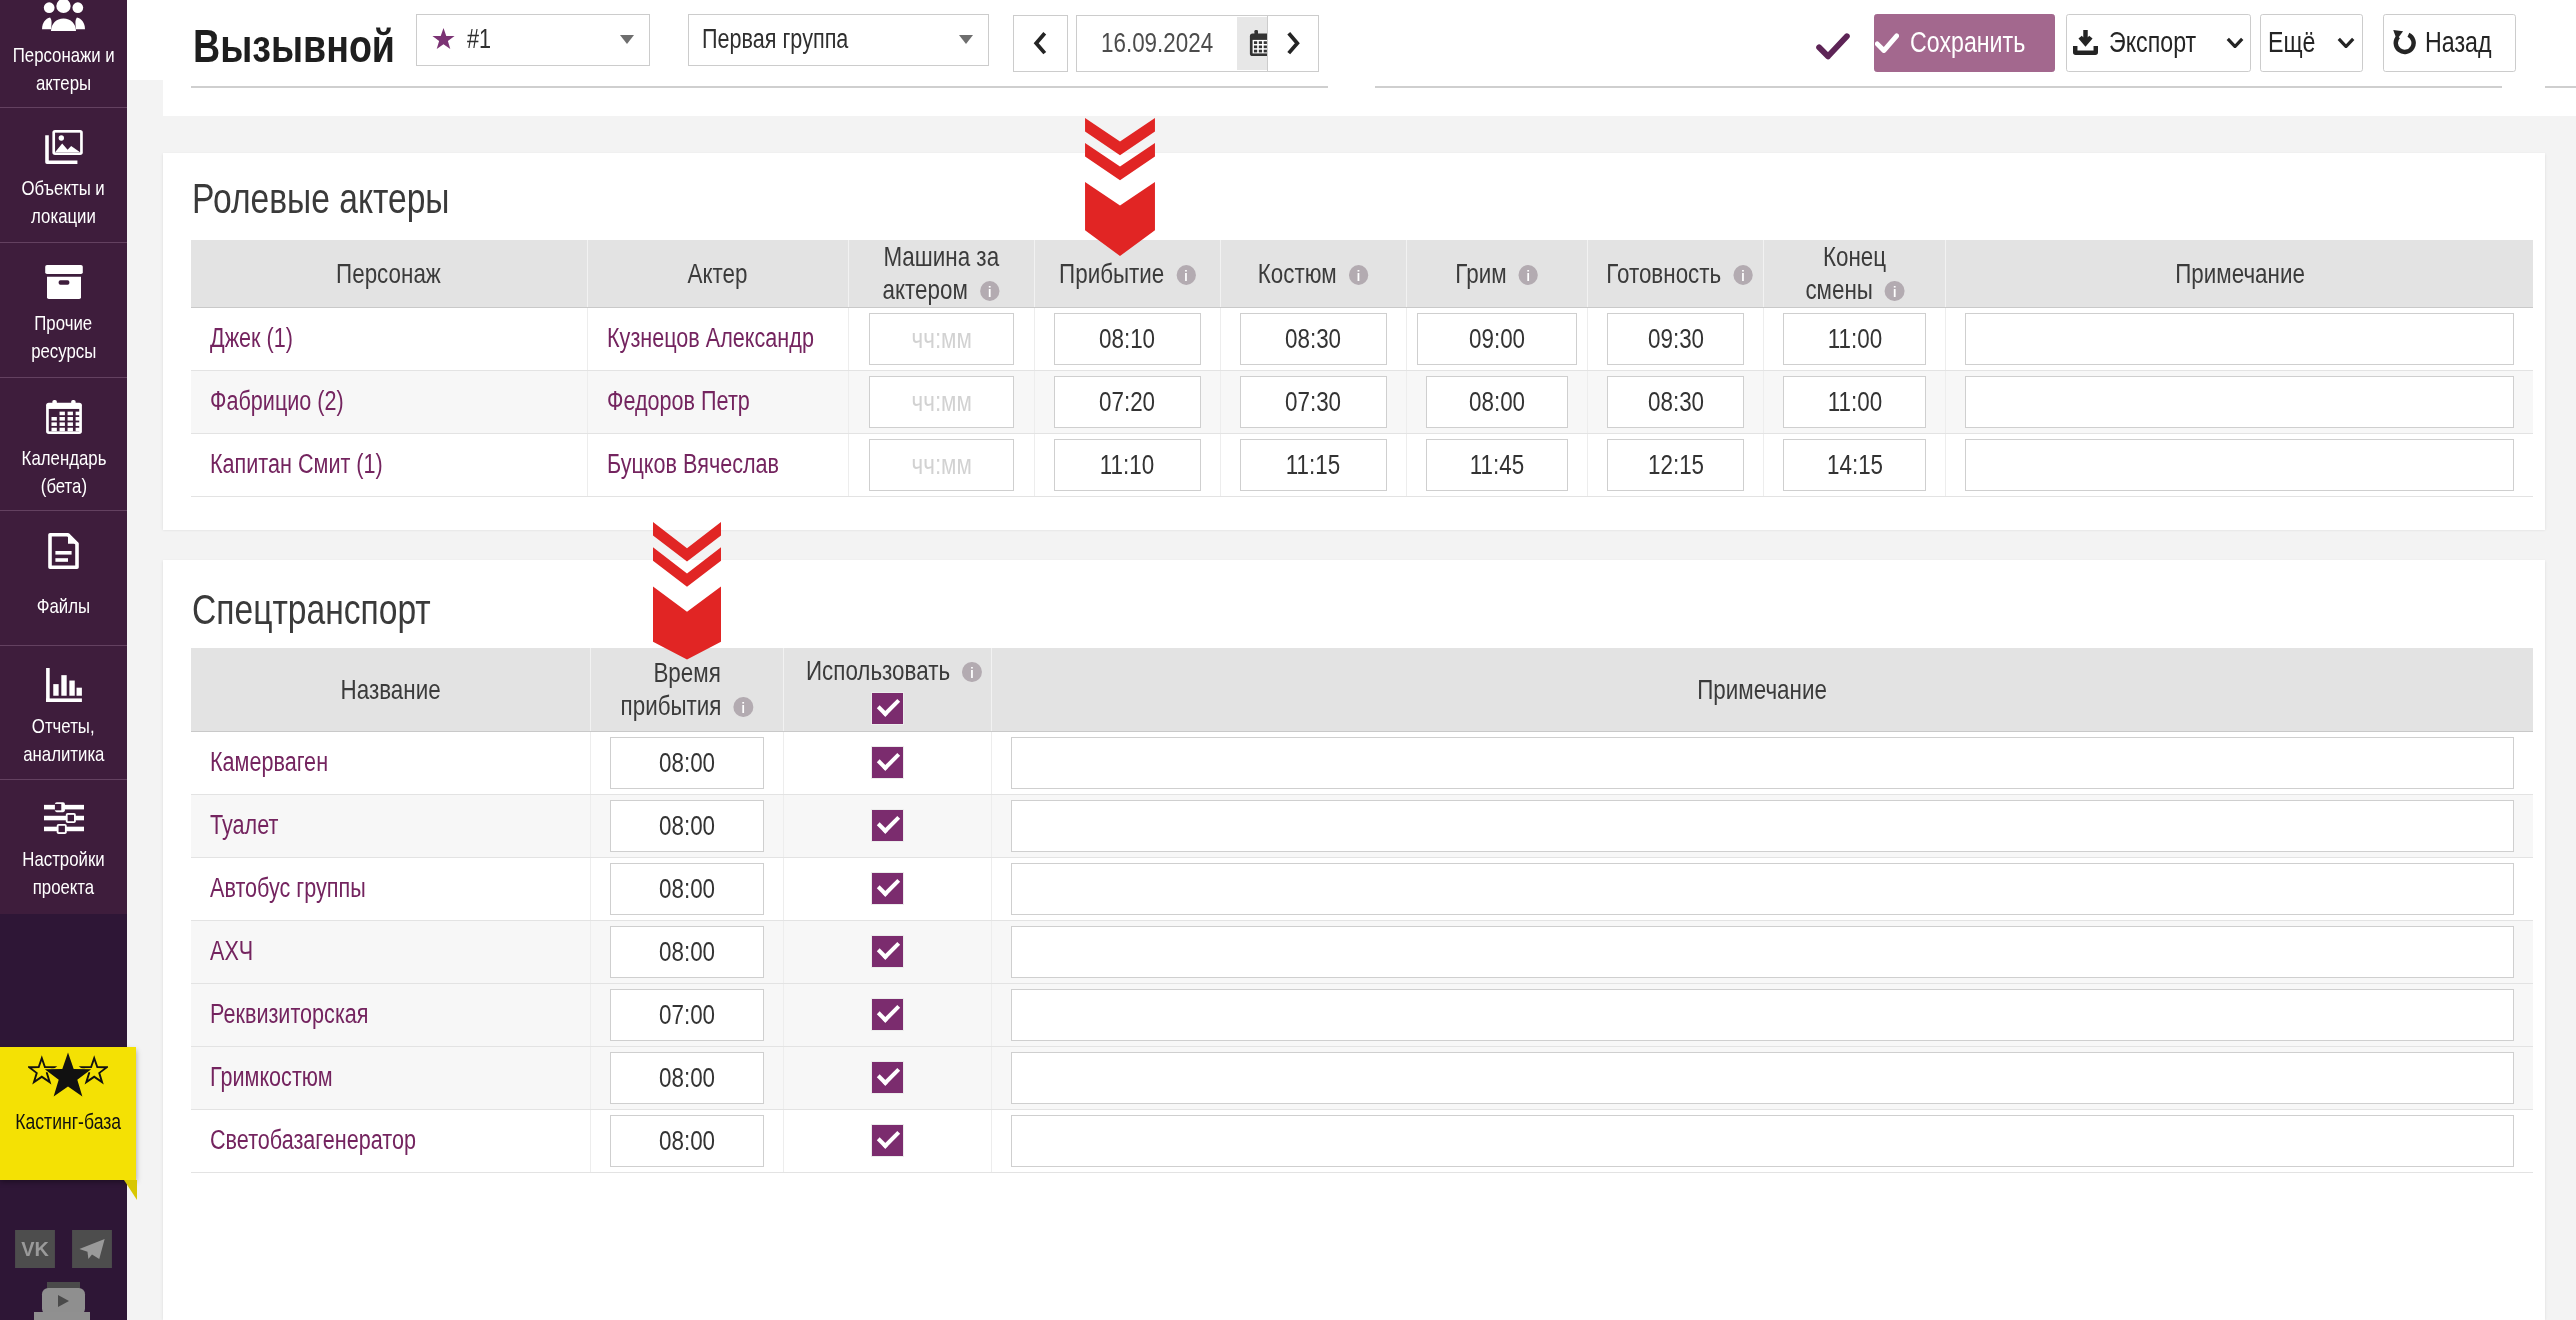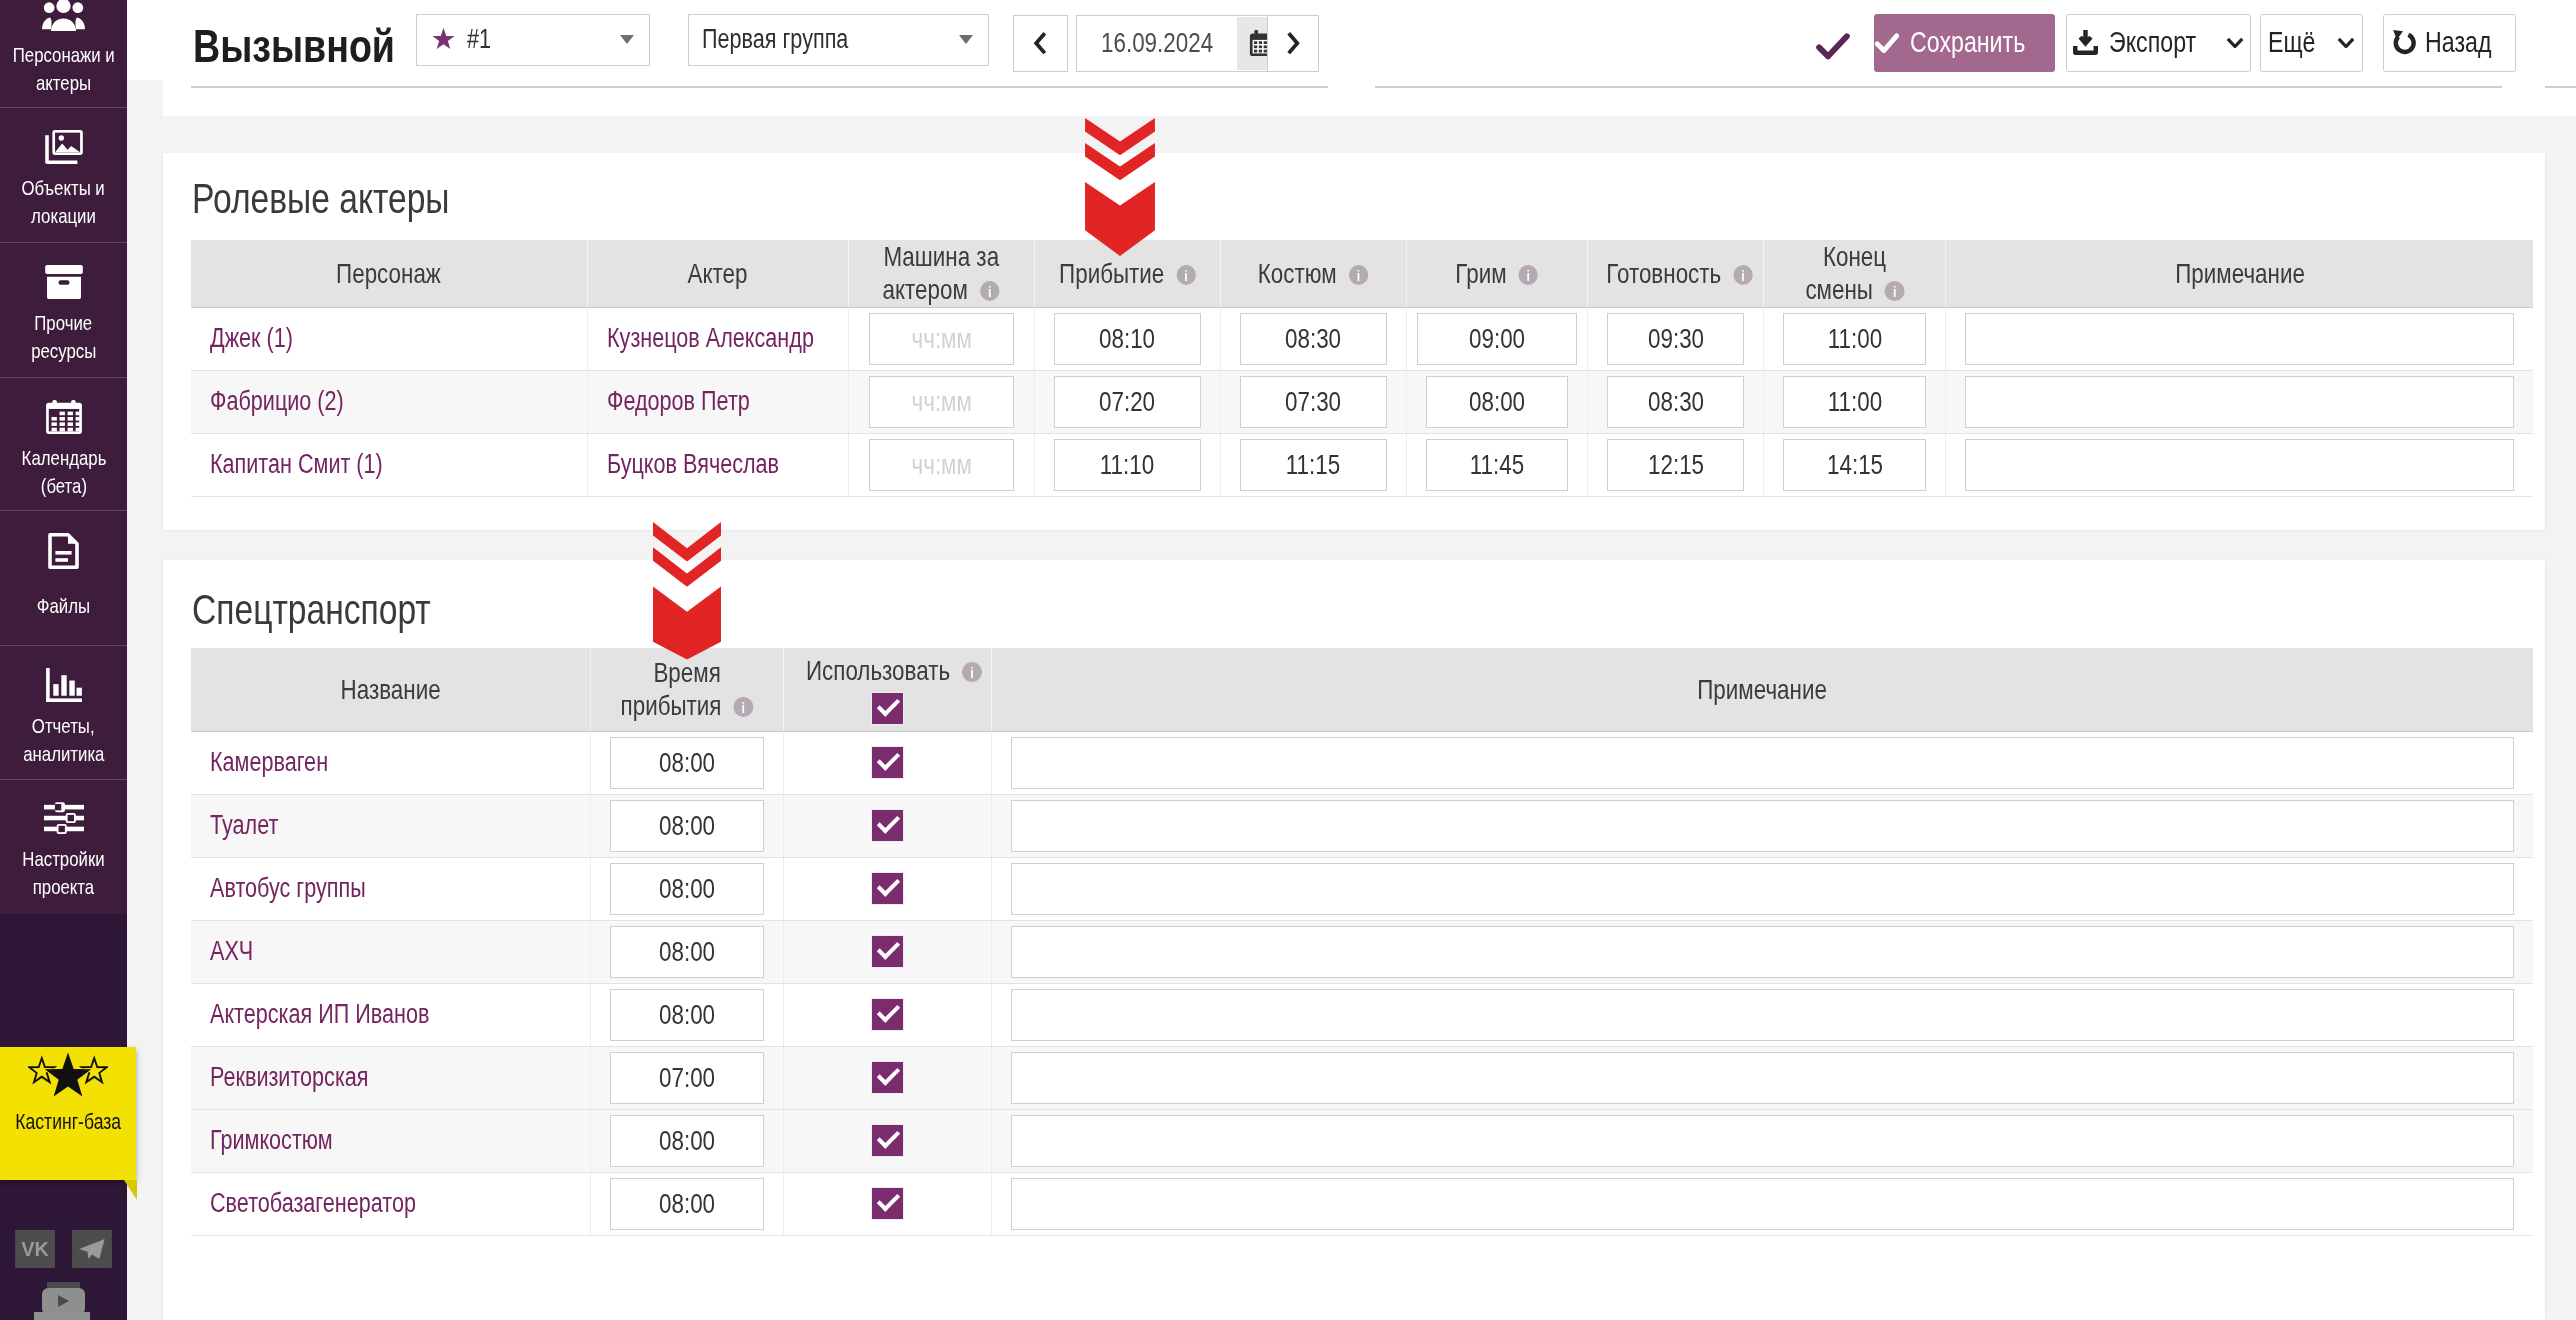--- a/index.html
+++ b/index.html
@@ -497,34 +497,20 @@
               <span class="tc">08:00</span>
             </div>
           </td>
           <td>
             <div class="cb"></div>
           </td>
           <td>
             <div class="ibox" style="margin:0 19px"></div>
           </td>
         </tr>
-<tr style="height:63px">
-          <td class="link"><span class="t">Актерская ИП Иванов</span></td>
-          <td>
-            <div class="ibox" style="margin:0 19px">
-              <span class="tc">08:00</span>
-            </div>
-          </td>
-          <td>
-            <div class="cb"></div>
-          </td>
-          <td>
-            <div class="ibox" style="margin:0 19px"></div>
-          </td>
-        </tr>
 <tr class="alt" style="height:63px">
           <td class="link"><span class="t">Реквизиторская</span></td>
           <td>
             <div class="ibox" style="margin:0 19px">
               <span class="tc">07:00</span>
             </div>
           </td>
           <td>
             <div class="cb"></div>
           </td>

